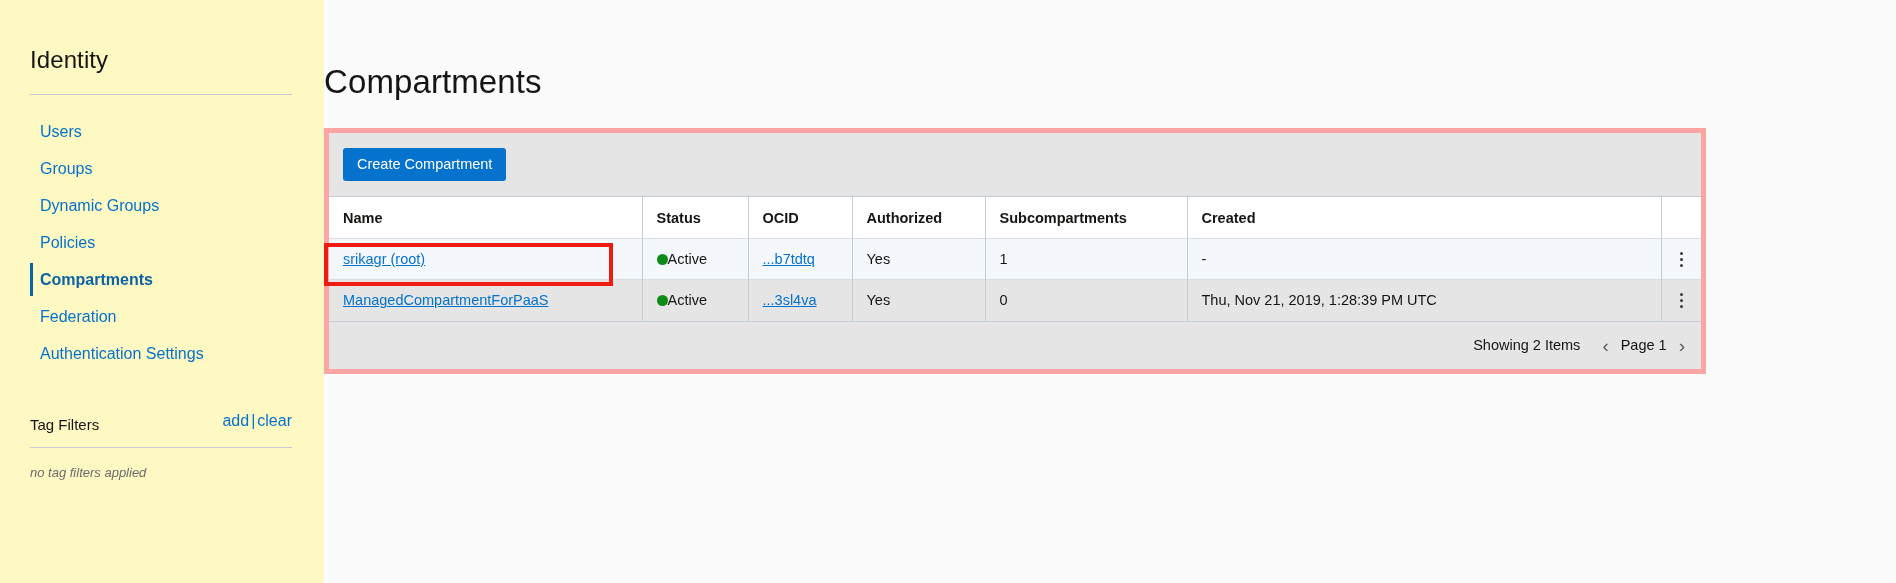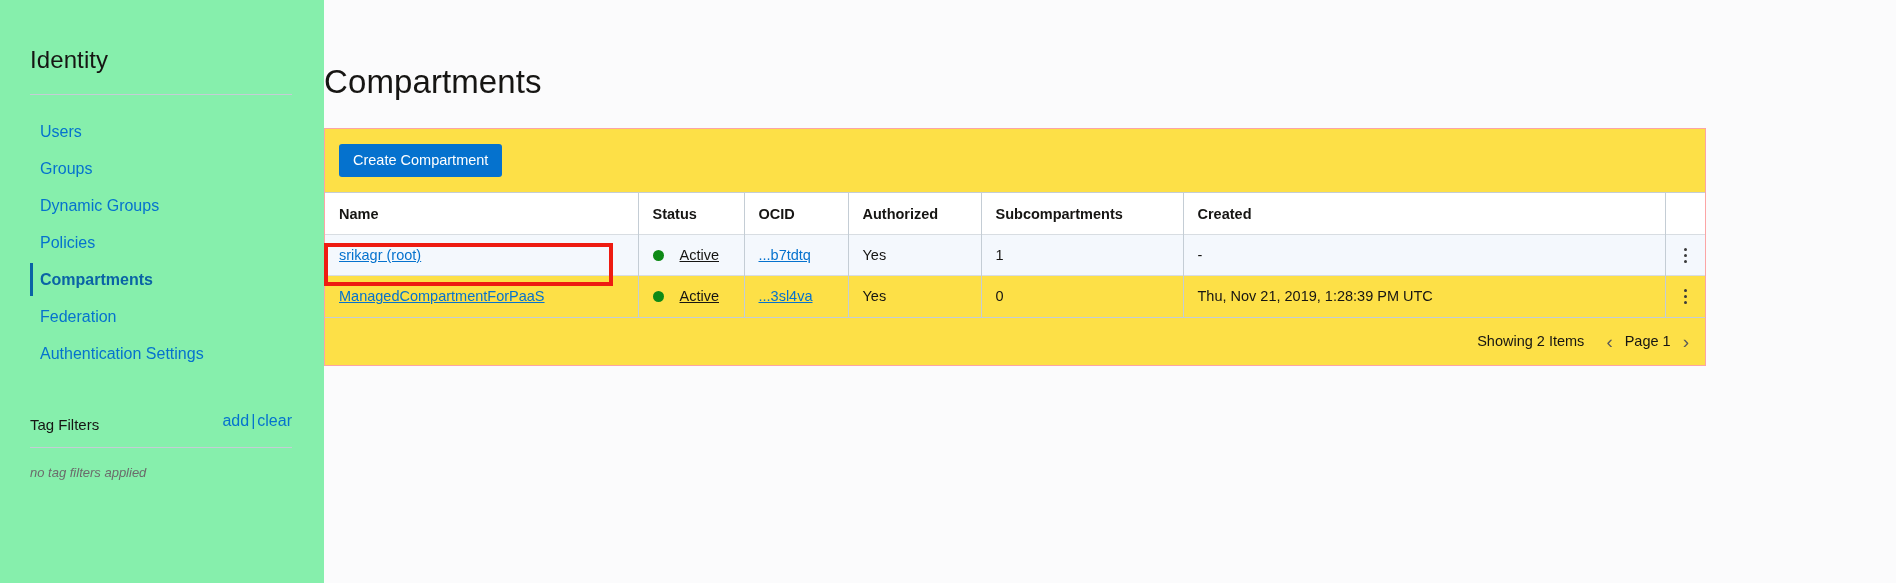--- a/index.html
+++ b/index.html
@@ -11,21 +11,21 @@
     color: #161513;
     -webkit-font-smoothing: antialiased;
   }
   .page { position: relative; width: 1896px; height: 583px; display: flex; }
 
   
   .sidebar {
     width: 324px;
     flex: 0 0 324px;
     padding: 46px 0 0 30px;
-    background: #86efac;
+    background: #fef9c3;
   }
   .sidebar-title {
     font-size: 24px;
     font-weight: 400;
     color: #161513;
     letter-spacing: 0.1px;
     line-height: 28px;
   }
   .sidebar-rule {
     margin-top: 20px;
@@ -81,22 +81,22 @@
   }
   .page-title {
     font-size: 33px;
     font-weight: 400;
     color: #161513;
     line-height: 40px;
     margin-bottom: 26px;
     letter-spacing: 0.1px;
   }
   .panel {
-    background: #fde047;
-    border: 1px solid #fca5a5;
+    background: #e5e5e5;
+    border: 5px solid #fca5a5;
     width: 1382px;
   }
   .panel-toolbar {
     padding: 15px 0 15px 14px;
   }
   .btn-primary {
     display: inline-block;
     background: #0572ce;
     color: #ffffff;
     border: none;
@@ -141,21 +141,21 @@
   .col-subs { width: 202px; }
   .col-created { width: auto; }
   .col-actions { width: 40px; }
 
   a.link {
     color: #0572ce;
     text-decoration: underline;
     cursor: pointer;
     text-align: center;
   }
-  .status-cell { display: flex; align-items: center; gap: 16px; text-decoration: underline; }
+  .status-cell { display: flex; align-items: center; gap: 0; }
   .dot {
     width: 11px; height: 11px;
     border-radius: 50%;
     background: #0e8a16;
     flex: 0 0 11px;
   }
   .kebab {
     display: flex;
     flex-direction: column;
     align-items: center;

